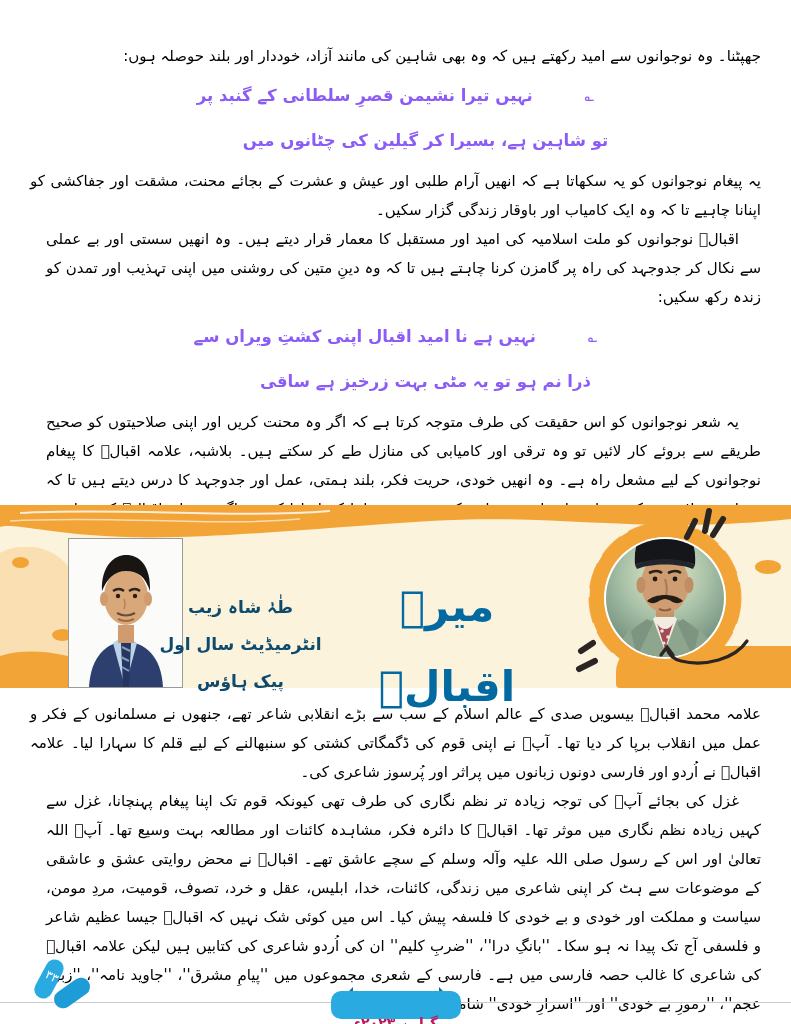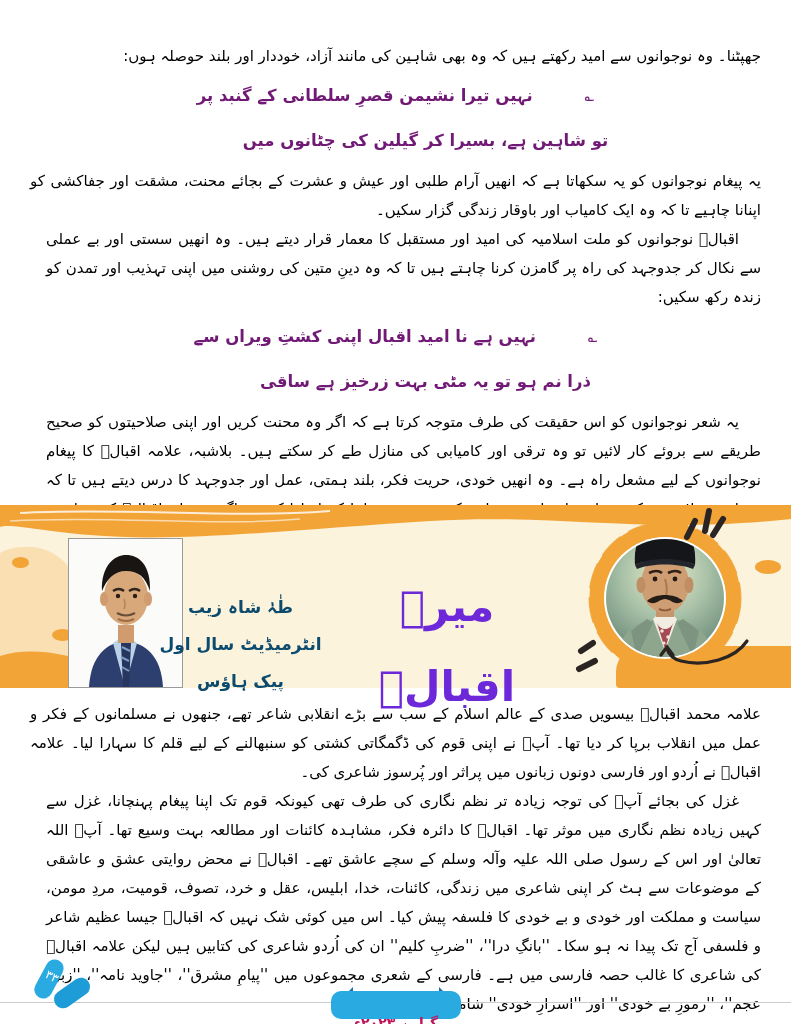--- a/index.html
+++ b/index.html
@@ -4,40 +4,40 @@
 <style>
   html,body{margin:0;padding:0;}
   body{width:791px;height:1024px;background:#ffffff;font-family:"DejaVu Sans",sans-serif;}
   .page{position:relative;width:791px;height:1024px;background:#ffffff;overflow:hidden;}
 
   
   .content-top{position:absolute;top:42px;right:30px;left:30px;direction:rtl;}
   .content-bottom{position:absolute;top:700px;right:30px;left:30px;direction:rtl;}
   p.para{margin:0;font-size:15px;line-height:29px;text-align:justify;color:#000000;}
   p.para.indent{text-indent:22px;margin-left:16px;}
-  .verse{direction:rtl;text-align:center;font-size:16.5px;font-weight:600;color:#701a75;
+  .verse{direction:rtl;text-align:center;font-size:16.5px;font-weight:600;color:#8b5cf6;
          line-height:45px;margin:2px 0 4px 0;}
   .verse .second{transform:translateX(30px);}
   .verse-marker{margin-left:46px;font-weight:400;}
 
   
   .banner{position:absolute;top:505px;left:0;width:791px;height:183px;background:#fcf3dd;}
   .banner svg{display:block;}
   .deco{position:absolute;pointer-events:none;}
   .dot{position:absolute;background:#f2a437;border-radius:50%;}
   .blob-faint{position:absolute;left:-28px;top:42px;width:112px;height:132px;
               background:rgba(242,164,55,0.25);border-radius:48% 52% 55% 45%;}
   .bottom-right-bar{position:absolute;right:0;bottom:0;width:175px;height:42px;
                     background:#f2a437;border-radius:26px 0 0 4px;}
   .student-photo{position:absolute;left:68px;top:33px;width:115px;height:150px;
                  background:#fff;border:1px solid #9a9a9a;box-sizing:border-box;}
   .author-block{position:absolute;left:138px;top:84px;width:205px;text-align:center;
                 direction:rtl;font-size:17px;font-weight:bold;line-height:37px;color:#0c4a6e;}
   .banner-title{position:absolute;left:352px;top:34px;width:190px;text-align:center;
-                color:#6d28d9;font-size:42px;font-weight:bold;line-height:80px;direction:rtl;}
+                color:#0369a1;font-size:42px;font-weight:bold;line-height:80px;direction:rtl;}
   .portrait-wrap{position:absolute;left:575px;top:-6px;width:216px;height:200px;}
 
   
   .footer-rule{position:absolute;left:0;right:0;top:1002px;height:1px;background:#cccccc;}
   .page-marker{position:absolute;left:26px;top:956px;width:70px;height:68px;}
   .footer-ribbon{position:absolute;left:329px;top:983px;width:134px;height:38px;}
   .footer-ribbon .label{position:absolute;left:0;top:27px;width:134px;height:43px;
                         text-align:center;color:#be185d;font-size:14px;line-height:26px;
                         direction:rtl;font-weight:600;}
 </style>

